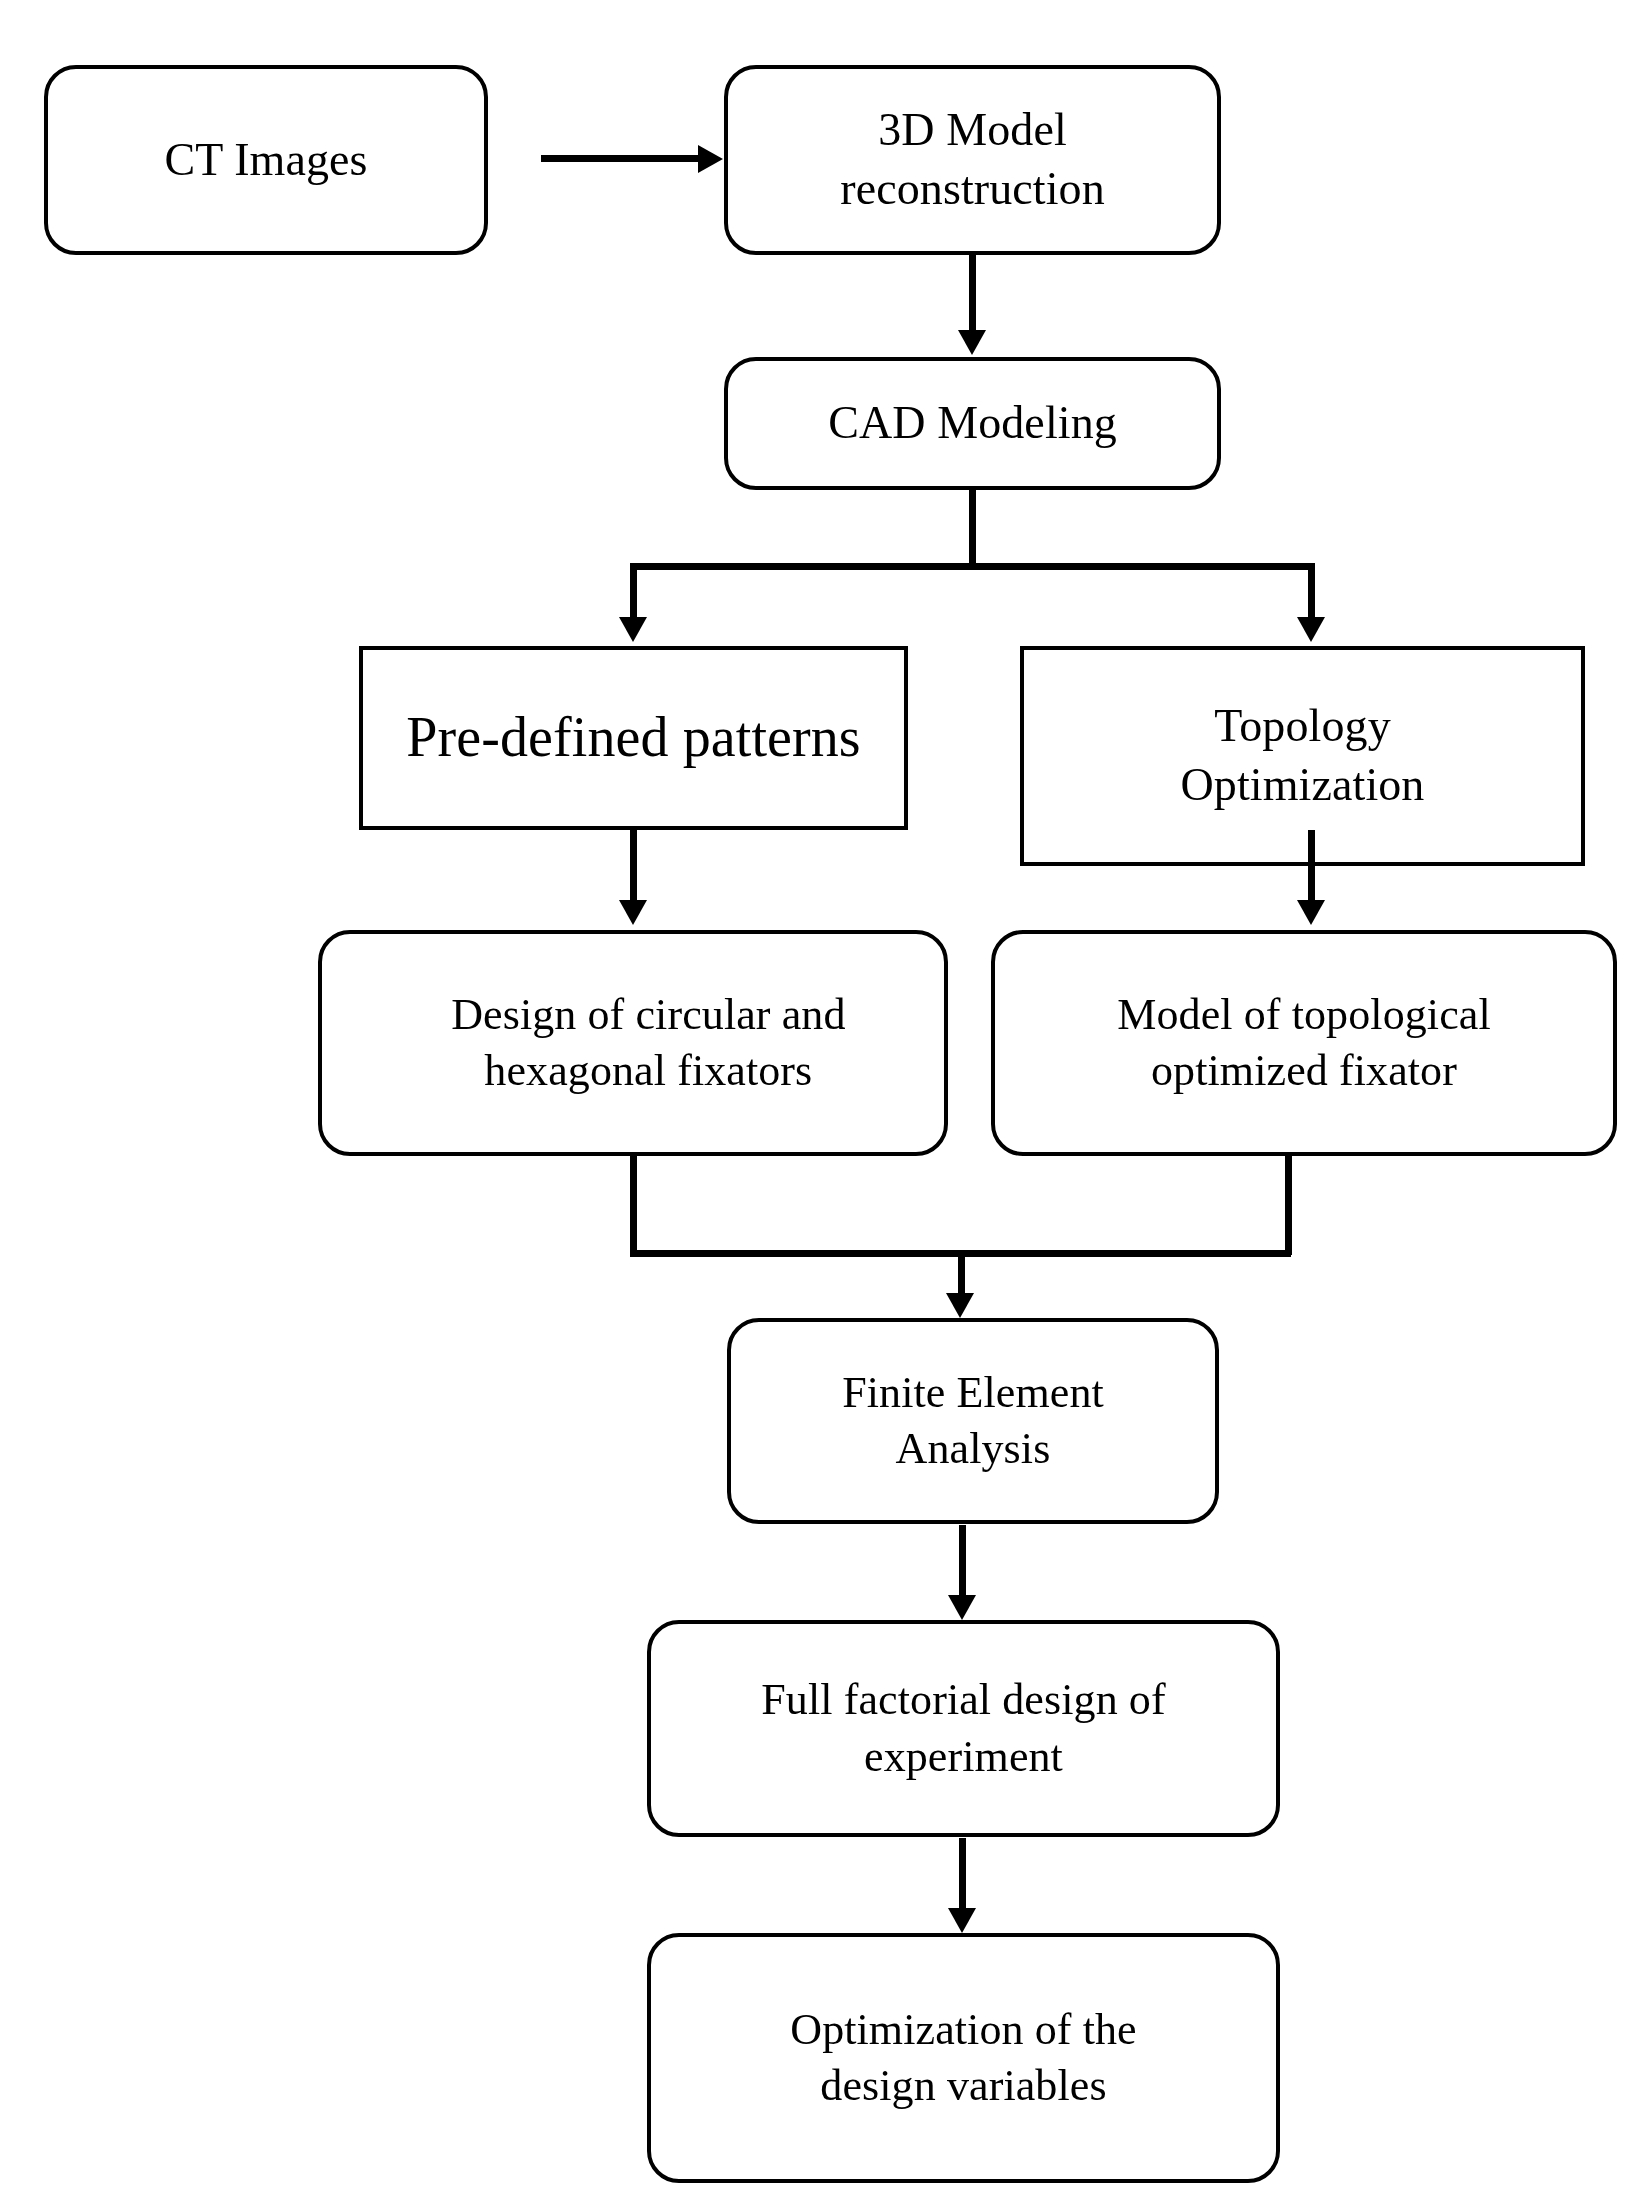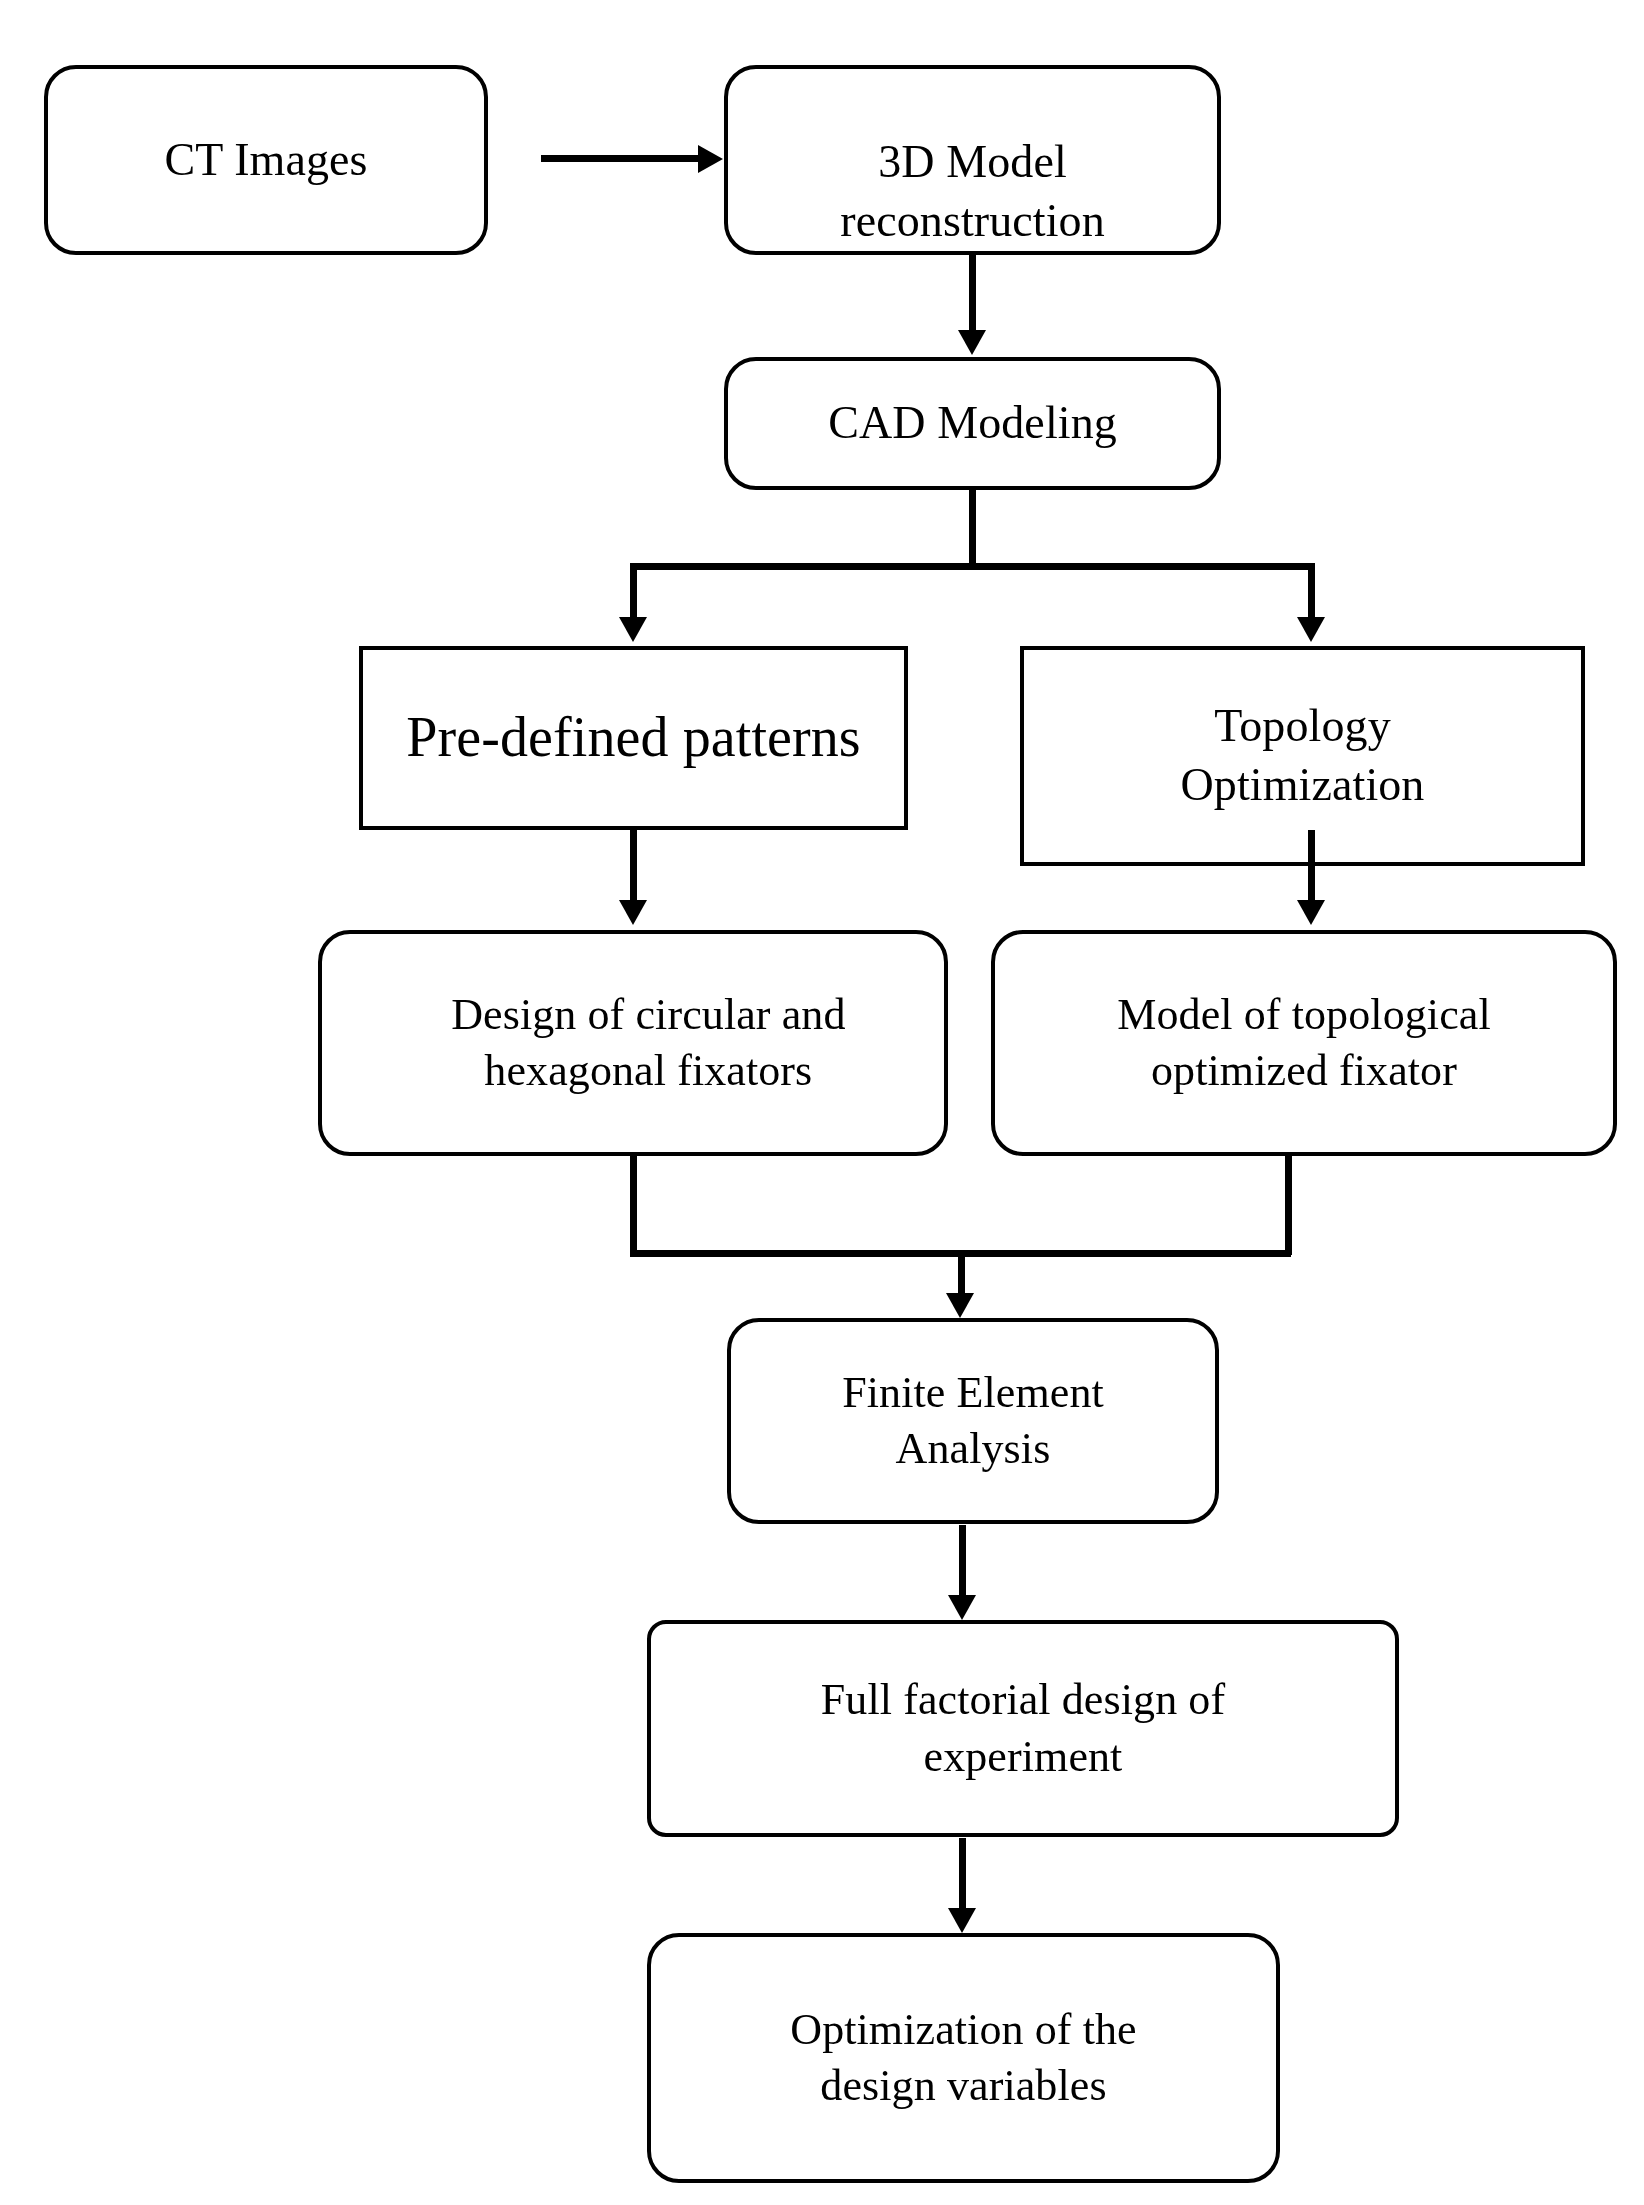--- a/index.html
+++ b/index.html
@@ -58,21 +58,21 @@
 
 <div id="canvas">
 
   <div class="node rounded" style="left:44px; top:65px; width:444px; height:190px; font-size:46px;">
     <span class="label">CT Images</span>
   </div>
 
   <div class="hline" style="left:541px; top:155px; width:162px; height:6.6px;"></div>
   <div class="arrowright" style="left:698px; top:145px;"></div>
 
-  <div class="node rounded" style="left:724px; top:65px; width:497px; height:190px; font-size:46px;align-items:flex-end;">
+  <div class="node rounded" style="left:724px; top:65px; width:497px; height:190px; font-size:46px;">
     <span class="label" style="white-space:pre-line;">3D Model
 reconstruction</span>
   </div>
 
   <div class="vline" style="left:969px; top:255px; width:6.6px; height:77px;"></div>
   <div class="arrowdown" style="left:958px; top:330px;"></div>
 
   <div class="node rounded" style="left:724px; top:357px; width:497px; height:133px; font-size:46px;">
     <span class="label">CAD Modeling</span>
   </div>
@@ -118,21 +118,21 @@
   <div class="arrowdown" style="left:946px; top:1293px;"></div>
 
   <div class="node rounded" style="left:727px; top:1318px; width:492px; height:206px; font-size:44px;">
     <span class="label" style="white-space:pre-line;">Finite Element
 Analysis</span>
   </div>
 
   <div class="vline" style="left:959px; top:1525px; width:6.6px; height:74px;"></div>
   <div class="arrowdown" style="left:948px; top:1595px;"></div>
 
-  <div class="node rounded" style="left:647px; top:1620px; width:752px; height:217px; font-size:44px;border-radius:19px;">
+  <div class="node rounded" style="left:647px; top:1620px; width:633px; height:217px; font-size:44px;">
     <span class="label" style="white-space:pre-line;">Full factorial design of
 experiment</span>
   </div>
 
   <div class="vline" style="left:959px; top:1838px; width:6.6px; height:74px;"></div>
   <div class="arrowdown" style="left:948px; top:1908px;"></div>
 
   <div class="node rounded" style="left:647px; top:1933px; width:633px; height:250px; font-size:44px;">
     <span class="label" style="white-space:pre-line;">Optimization of the
 design variables</span>

